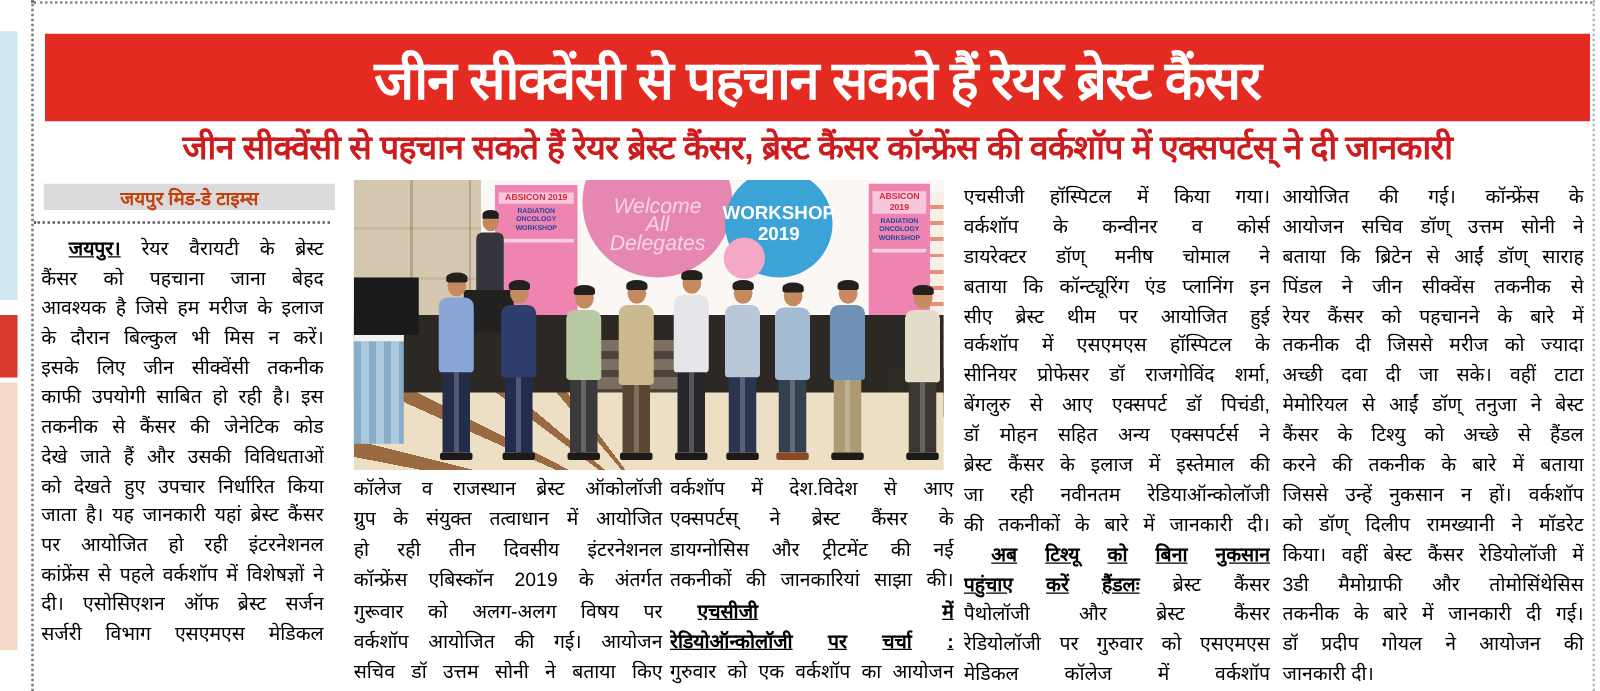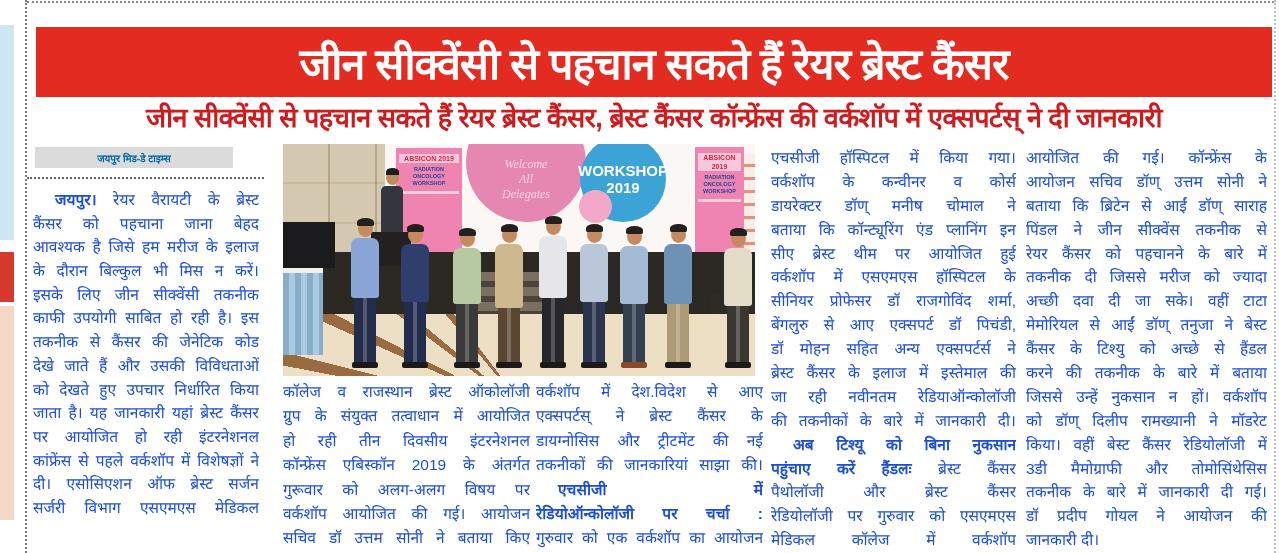--- a/index.html
+++ b/index.html
@@ -15,49 +15,49 @@
   .dotted-v-left{position:absolute;left:25px;top:0;height:553px;border-left:2px dotted #7a7a7a;}
   .dotted-v-right{position:absolute;left:1274px;top:0;height:553px;border-left:2px dotted #bcbcbc;}
   .dotted-h-top{position:absolute;left:27px;top:1px;width:1247px;border-top:2px dotted #8a8a8a;}
 
   
   .headline-box{left:36px;top:27px;width:1236px;height:70px;background:#e32b22;
     color:#ffffff;font-weight:700;font-size:43px;display:flex;align-items:center;
     justify-content:center;white-space:nowrap;overflow:hidden;letter-spacing:-1px;}
   .subheadline{left:36px;top:98px;width:1236px;height:40px;line-height:40px;text-align:center;
     color:#ce1c1e;font-weight:700;font-size:27px;white-space:nowrap;overflow:hidden;letter-spacing:-.5px;}
-  .byline-bar{left:35px;top:147px;width:198px;height:21px;background:#dbdbdb;
-    display:flex;align-items:center;justify-content:center;font-weight:700;font-size:10px;color:#0369a1;}
+  .byline-bar{left:35px;top:147px;width:233px;height:21px;background:#dbdbdb;
+    display:flex;align-items:center;justify-content:center;font-weight:700;font-size:15px;color:#c2410c;}
   .byline-sep{left:27px;top:177px;width:237px;border-top:2px dotted #5f5f5f;}
 
   
-  .col{position:absolute;overflow:hidden;color:#1d4ed8;}
+  .col{position:absolute;overflow:hidden;color:#000000;}
   .line{display:flex;justify-content:space-between;overflow:hidden;
         height:var(--lh);line-height:var(--lh);font-size:15.5px;}
   .line .w{flex:0 0 auto;white-space:nowrap;}
-  .line .w.b{font-weight:700;}
+  .line .w.b{font-weight:700;text-decoration:underline;}
   .line.nj{justify-content:flex-start;gap:.3em;}
   .line.ind{padding-left:22px;}
   #col1{left:33px;top:188px;width:226px;height:358px;--lh:23.7px;}
   #col2{left:283px;top:380px;width:247px;height:172px;--lh:24.4px;}
   #col3{left:536px;top:380px;width:227px;height:172px;--lh:24.4px;}
   #col4{left:771px;top:146px;width:245px;height:407px;--lh:23.9px;}
   #col5{left:1026px;top:146px;width:241px;height:407px;--lh:23.9px;}
 
   
   .photo{left:283px;top:144px;width:472px;height:232px;overflow:hidden;background:#faf7f4;}
   .ph-wall{left:0;top:0;width:102px;height:178px;
     background:
       repeating-linear-gradient(90deg, rgba(120,100,70,0) 0 45px, rgba(120,100,70,.35) 45px 47px),
       repeating-linear-gradient(180deg, #d5c8b0 0 38px, #c8b99f 38px 40px);}
   .ph-backdrop{left:102px;top:0;width:370px;height:160px;background:#faf7f4;}
   .ph-circle{border-radius:50%;display:flex;flex-direction:column;align-items:center;justify-content:center;text-align:center;}
   .welcome-circle{left:183px;top:-42px;width:120px;height:120px;background:#e687b2;
-    color:#f8d3e3;font-family:Liberation Serif, serif;font-style:italic;
-    font-size:12px;line-height:15px;padding-top:34px;box-sizing:border-box;}
+    color:#f8d3e3;font-family:Liberation Sans, sans-serif;font-style:italic;
+    font-size:17px;line-height:15px;padding-top:34px;box-sizing:border-box;}
   .blue-circle{left:297px;top:-8px;width:86px;height:86px;background:#3ba3d6;
     color:#ffffff;font-weight:700;font-size:15px;line-height:17px;}
   .dot{border-radius:50%;}
   .dot-pink1{left:296px;top:46px;width:33px;height:33px;background:#f2a8c6;}
   .dot-blue1{left:158px;top:64px;width:14px;height:14px;background:#2f8fc4;}
   .dot-blue2{left:434px;top:70px;width:12px;height:12px;background:#2f8fc4;}
   .banner{background:#ef84b0;box-sizing:border-box;padding:5px 3px;text-align:center;overflow:hidden;}
   .banner-left{left:113px;top:4px;width:66px;height:112px;}
   .banner-right{left:412px;top:3px;width:49px;height:124px;}
   .banner .b-title{color:#d6253a;font-weight:700;font-size:7px;line-height:9px;background:rgba(255,255,255,.55);margin:1px 0 3px;}

